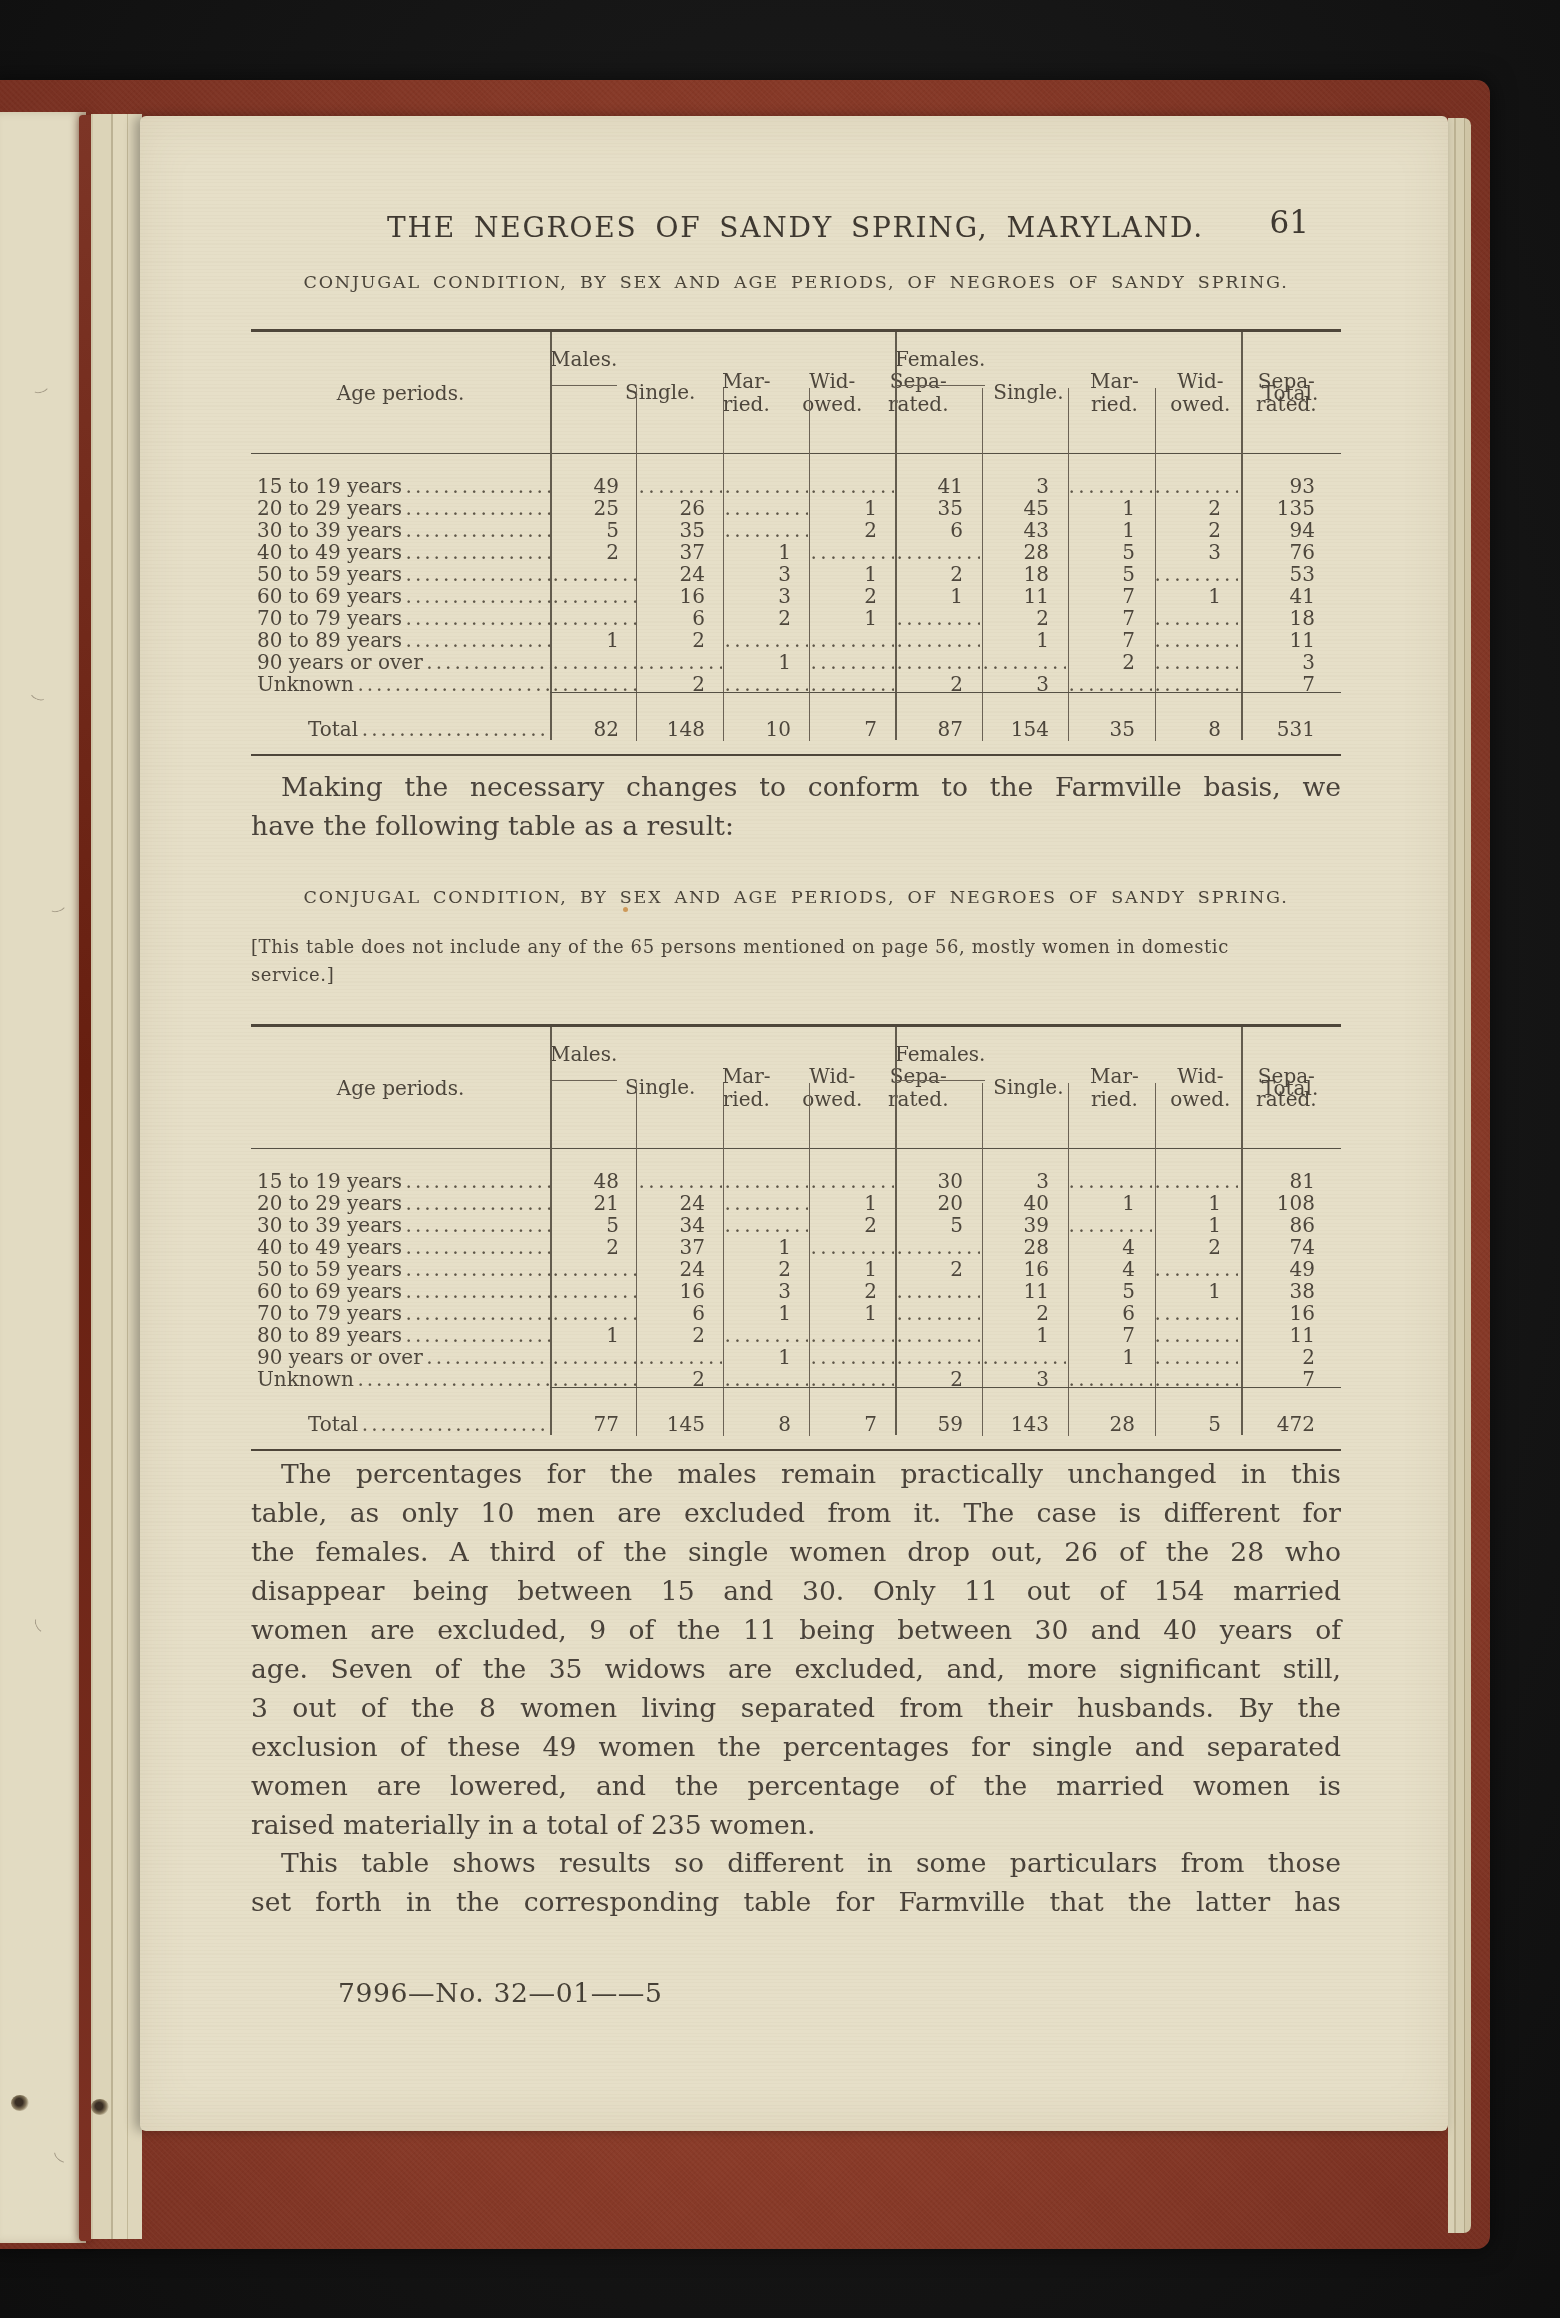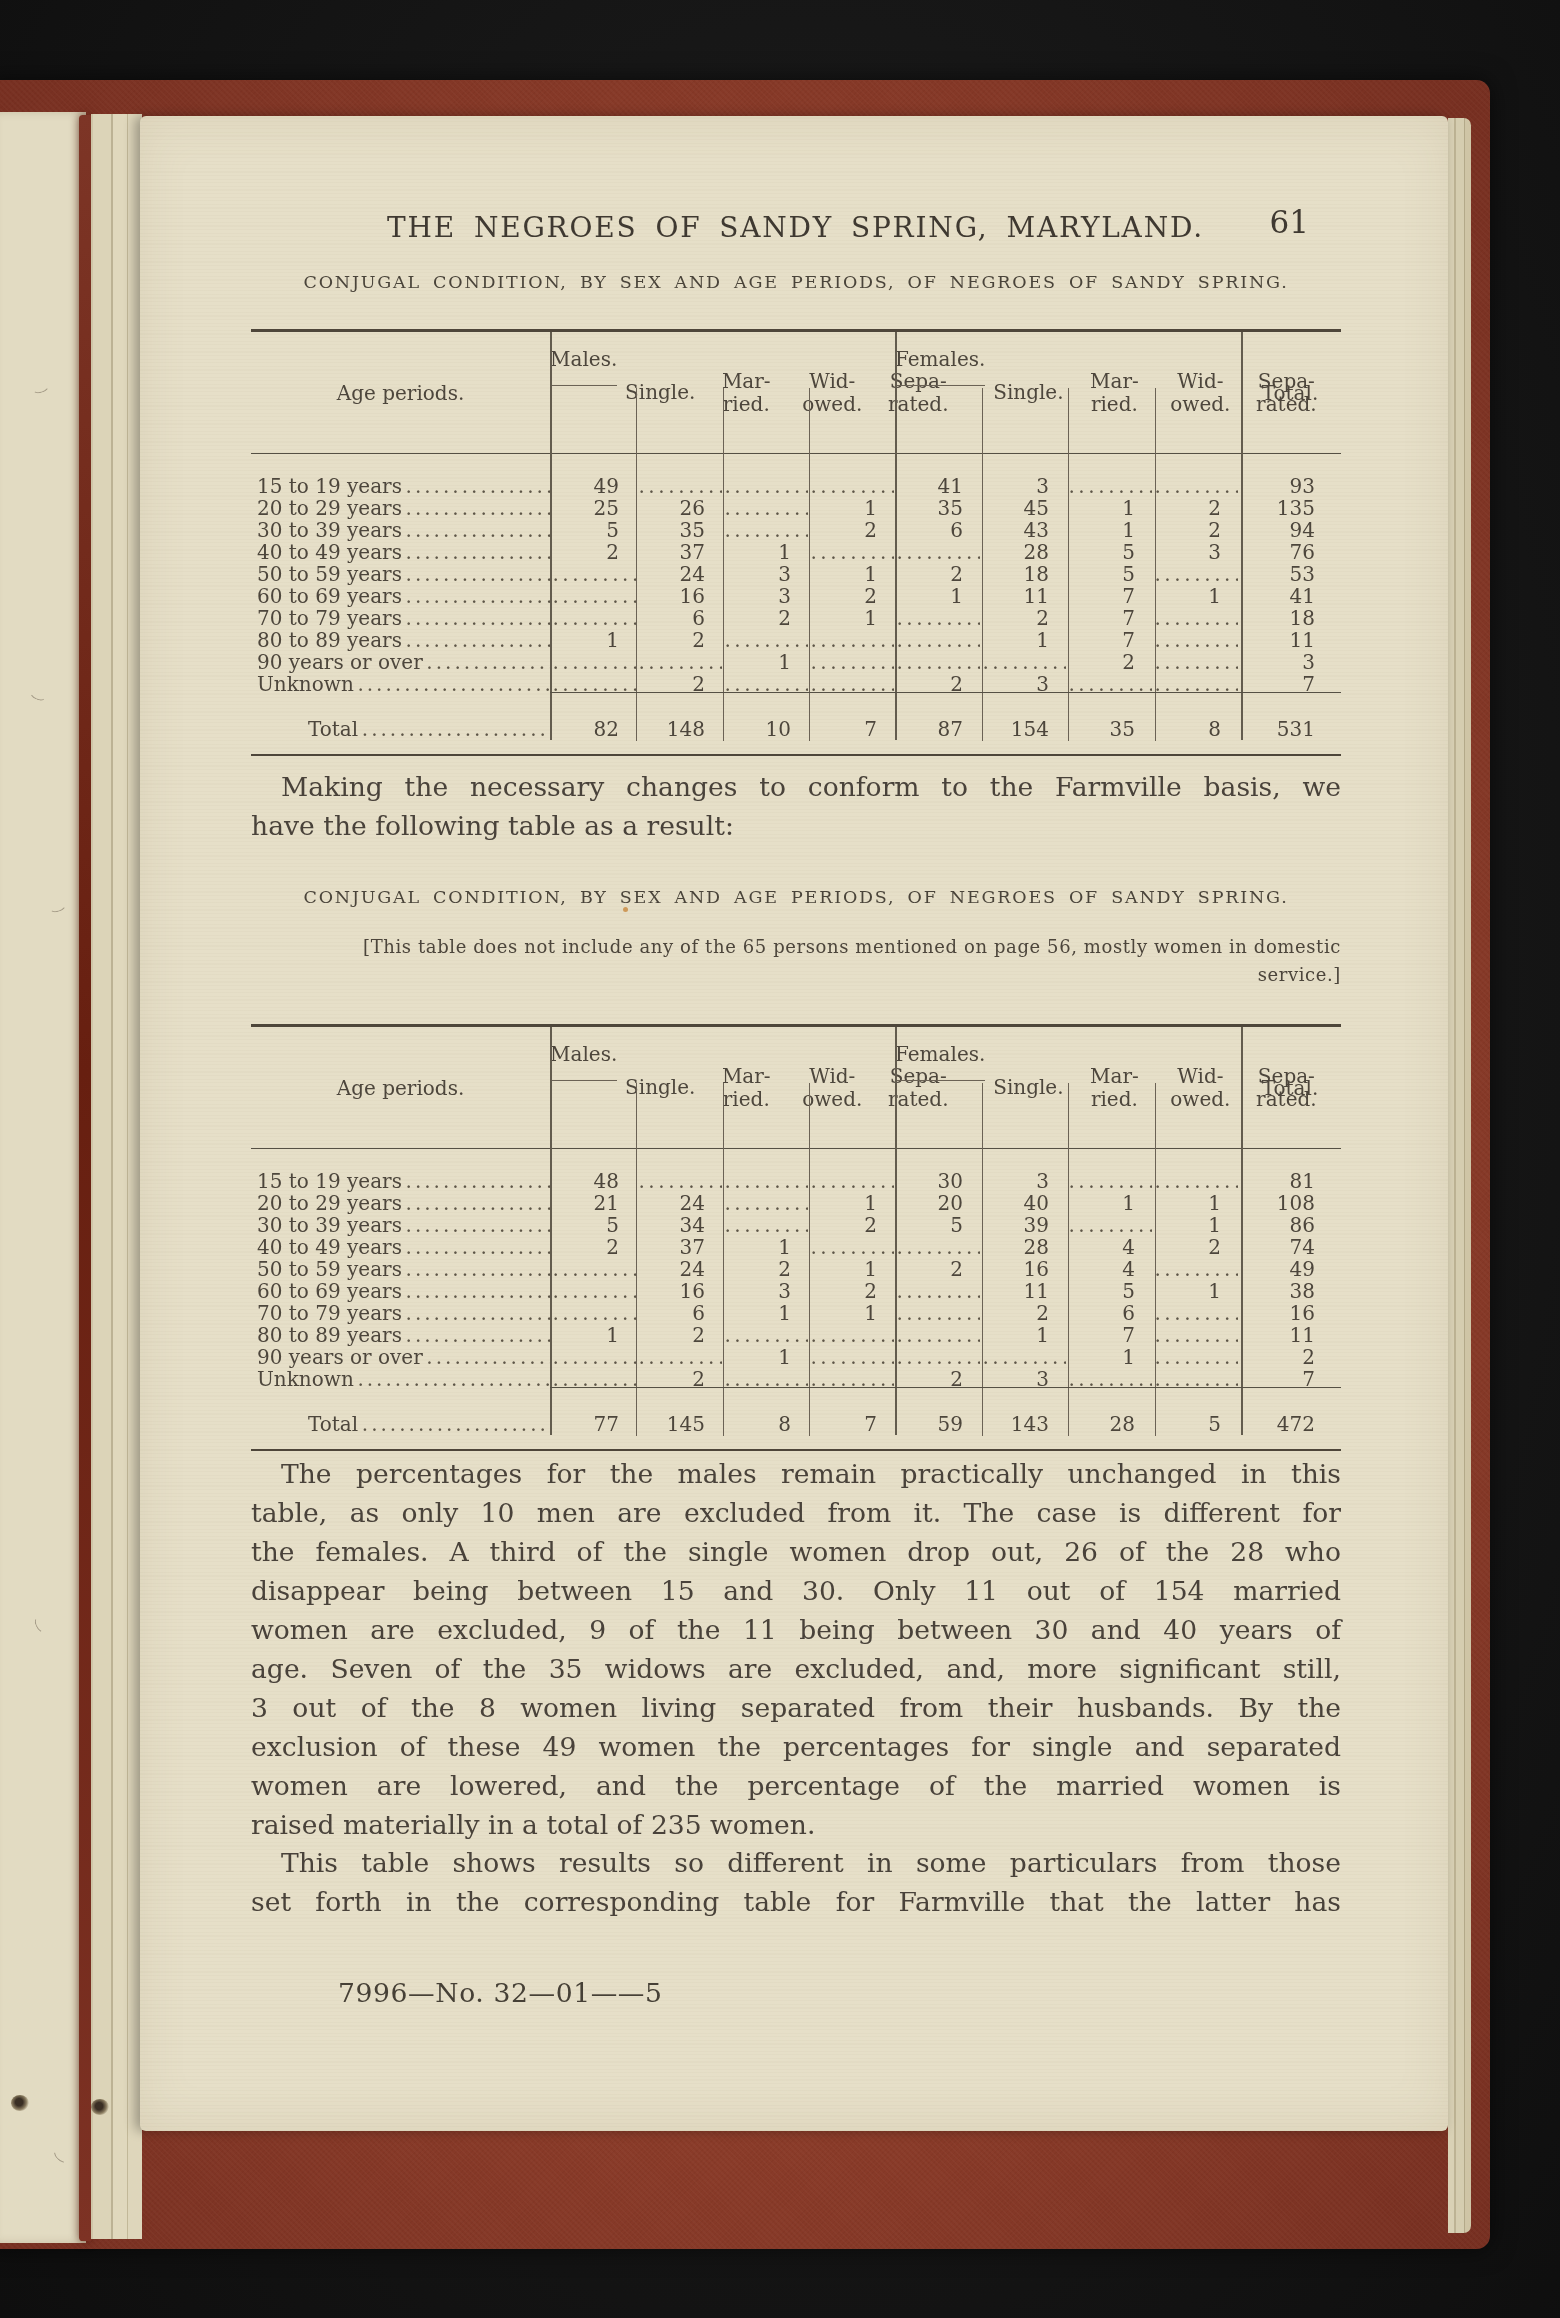--- a/index.html
+++ b/index.html
@@ -31,21 +31,21 @@
   .mark{position:absolute;width:15.7px;height:11px;border:1.8px solid transparent;
         border-bottom-color:rgba(70,58,45,.4);border-radius:50%;transform:rotate(-15deg);}
   .speck{position:absolute;width:5.4px;height:5.4px;border-radius:50%;background:#c8883f;opacity:.8;}
   
   .running-head{position:absolute;top:95px;left:109px;width:1093px;text-align:center;
         font-size:28px;letter-spacing:1.8px;word-spacing:7.2px;color:#3f3931;}
   .page-num{position:absolute;top:88px;left:109px;width:1093px;text-align:right;padding-right:33px;
         box-sizing:border-box;font-size:31px;color:#3f3931;}
   .caption{position:absolute;left:111px;width:1090px;text-align:center;
         font-size:17.5px;letter-spacing:1.8px;word-spacing:4.8px;color:#4a443a;}
-  .note{position:absolute;left:111px;width:1090px;text-align:right;
+  .note{position:absolute;left:111px;width:1090px;text-align:left;
         font-size:18px;line-height:28px;color:#4c453b;letter-spacing:0.6px;}
   .para{position:absolute;left:111px;width:1090px;font-size:26.6px;line-height:39px;color:#49423a;}
   .pline{text-align:justify;text-align-last:justify;}
   .pline.first{text-indent:30px;}
   .pline.last{text-align-last:left;}
   .imprint{position:absolute;top:1861px;left:198px;font-size:26.6px;letter-spacing:0.6px;color:#464036;}
   
   .tbl{position:absolute;left:111px;width:1090px;color:#4d463c;font-size:20px;
        border-top:3px solid #4e463a;border-bottom:2.4px solid #4e463a;}
   .t-head{display:flex;height:121px;}

